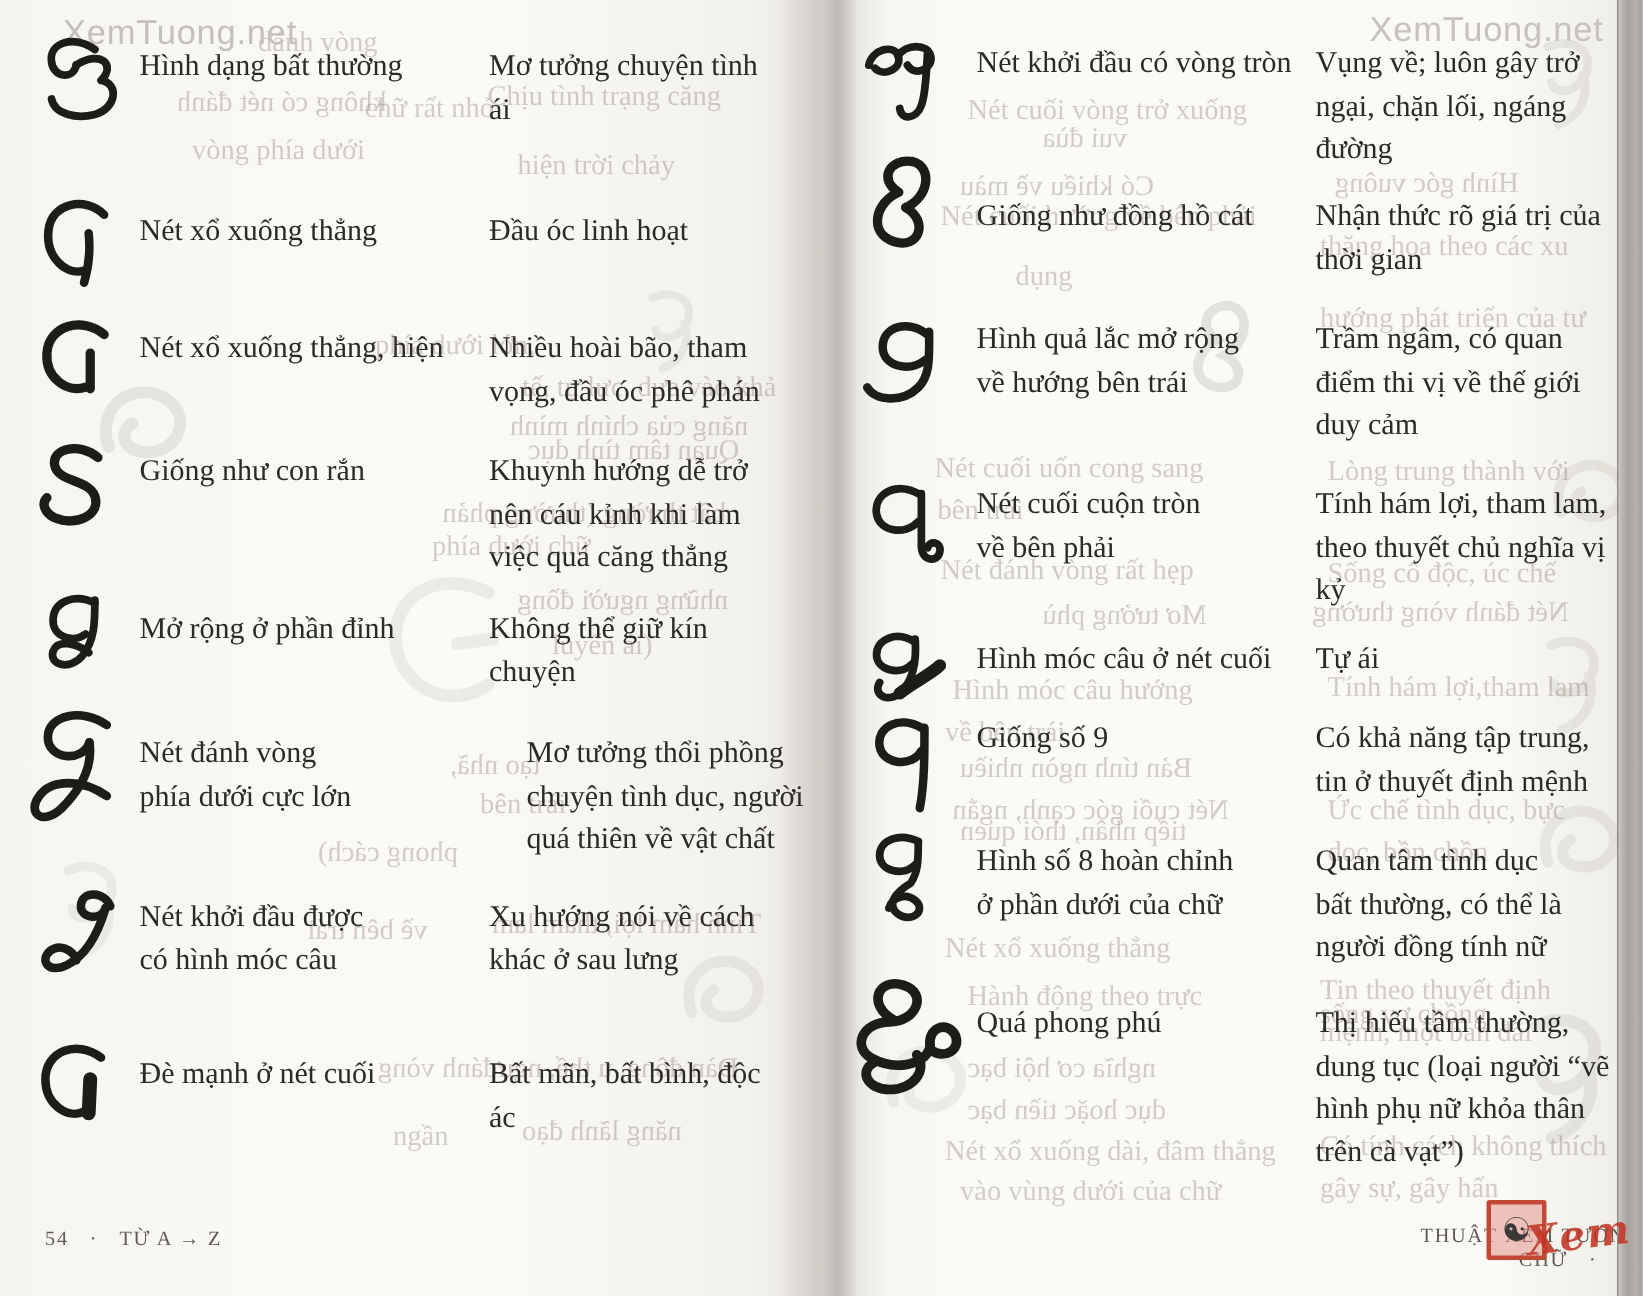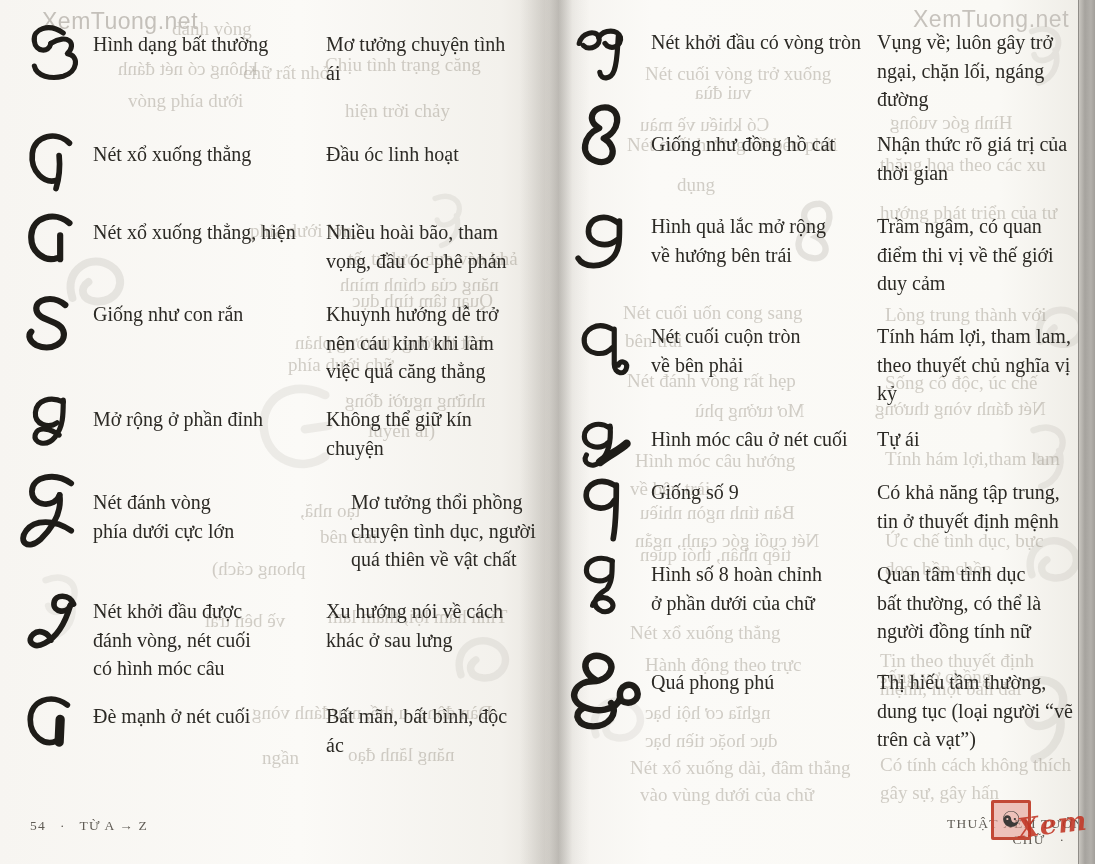--- a/index.html
+++ b/index.html
@@ -165,21 +165,20 @@
             <span class="ln">quá thiên về vật chất</span>
           </div>
         </div>
         <div class="row" style="top: 597px; left: 0px;">
           <div class="glyph" style="left: 22px; top: -6px;"><svg width="66" height="84" viewBox="0 0 64 80">
               <path d="M50 12 C46 2 32 2 31 11 C30 20 44 22 47 13" fill="none" stroke="#1e1c18" stroke-width="5.5" stroke-linecap="round" stroke-linejoin="round"></path>
               <path d="M47 13 C42 30 34 44 22 50 C10 56 4 47 11 41 C17 36 26 40 28 47" fill="none" stroke="#1e1c18" stroke-width="5.5" stroke-linecap="round" stroke-linejoin="round"></path>
             </svg></div>
           <div class="txtcol" style="left: 93px; top: 0px;">
             <span class="ln">Nét khởi đầu được</span>
-            <span class="ln">đánh vòng, nét cuối</span>
             <span class="ln">có hình móc câu</span>
           </div>
           <div class="txtcol" style="left: 326px; top: 0px;">
             <span class="ln">Xu hướng nói về cách</span>
             <span class="ln">khác ở sau lưng</span>
           </div>
         </div>
         <div class="row" style="top: 702px; left: 0px;">
           <div class="glyph" style="left: 22px; top: -8px;"><svg width="66" height="84" viewBox="0 0 64 80">
               <path d="M44 10 C28 -2 8 6 8 24 C8 40 22 50 33 45" fill="none" stroke="#1e1c18" stroke-width="5.5" stroke-linecap="round" stroke-linejoin="round"></path>
@@ -362,20 +361,21 @@
               <path d="M24 26 C10 18 16 4 29 8 C42 12 36 27 22 27 C8 27 2 40 13 46 C24 52 40 50 43 40" fill="none" stroke="#1e1c18" stroke-width="5" stroke-linecap="round" stroke-linejoin="round"></path>
               <path d="M43 40 C41 30 52 26 56 34 C59 42 50 46 44 42" fill="none" stroke="#1e1c18" stroke-width="5" stroke-linecap="round" stroke-linejoin="round"></path>
               <path d="M36 44 C42 52 34 62 22 62 C10 62 6 52 14 48" fill="none" stroke="#1e1c18" stroke-width="5" stroke-linecap="round" stroke-linejoin="round"></path>
             </svg></div>
           <div class="txtcol" style="left: 106px; top: 0px;">
             <span class="ln">Quá phong phú</span>
           </div>
           <div class="txtcol" style="left: 332px; top: 0px;">
             <span class="ln">Thị hiếu tầm thường,</span>
             <span class="ln">dung tục (loại người “vẽ</span>
+            <span class="ln">hình phụ nữ khỏa thân</span>
             <span class="ln">trên cà vạt”)</span>
           </div>
         </div>
       </div>
     <div class="footer footer-right">
       <span>THUẬT XEM TƯỚNG CHỮ</span><span class="dot">·</span><span>55</span>
     </div>
     <div class="red-wm">
       <span class="logo">☯</span>
       <span class="script">Xem Tướng.net</span>

